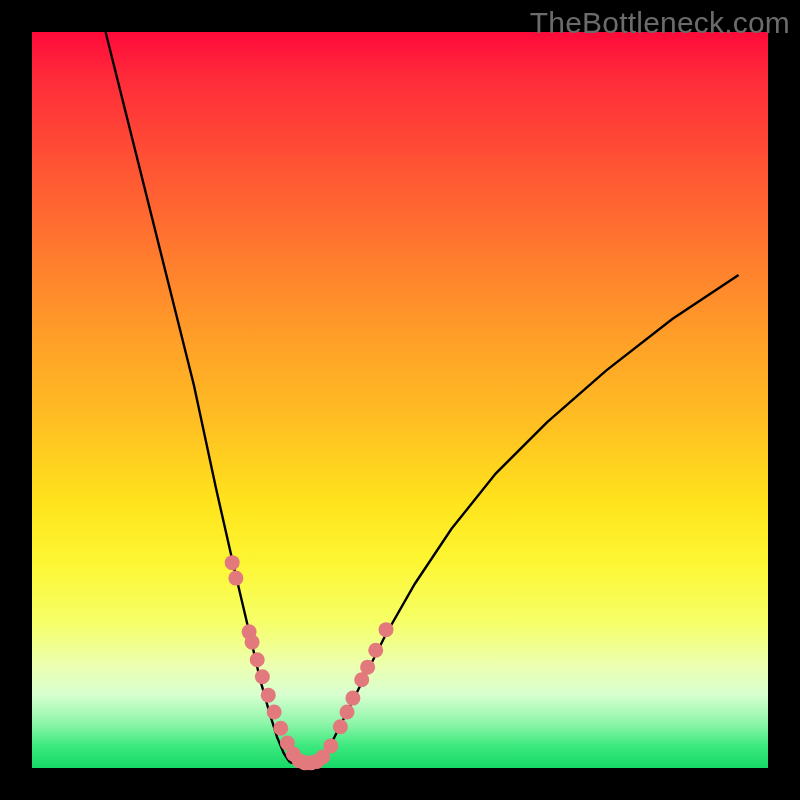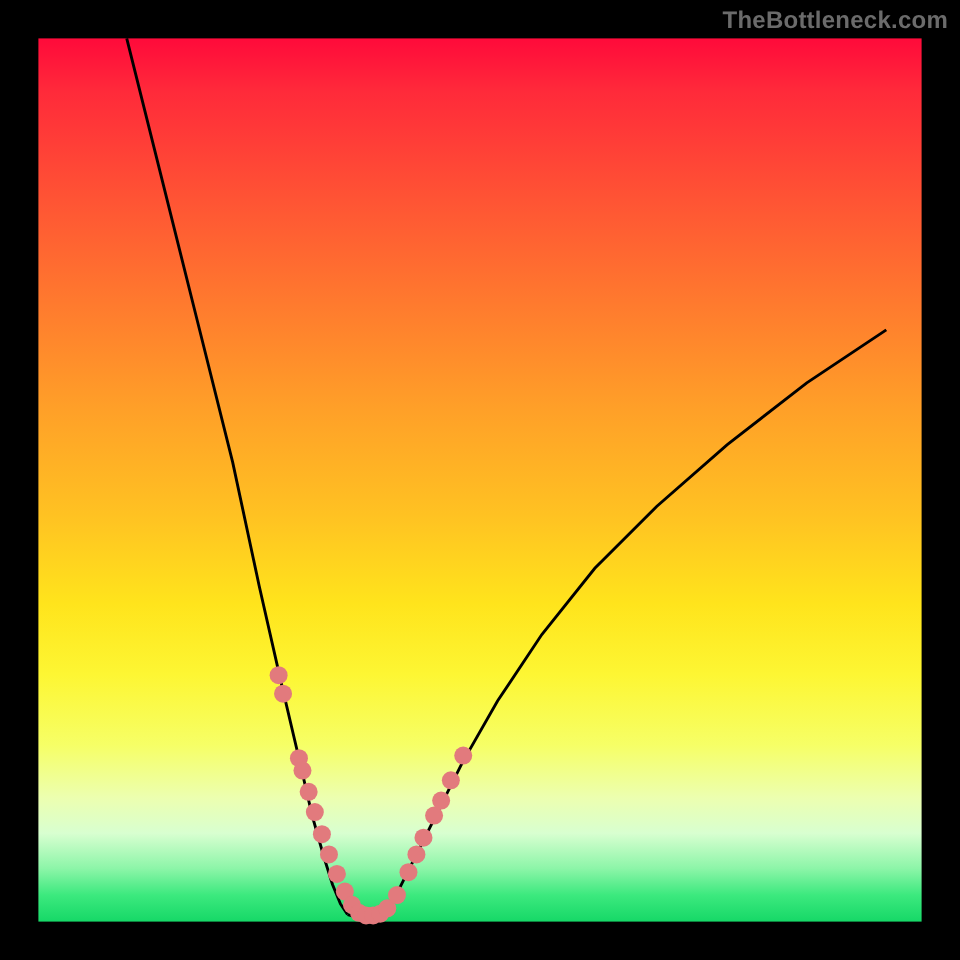--- a/index.html
+++ b/index.html
@@ -42,23 +42,23 @@
       #8cf5a8 94%,
       #3ce97e 97%,
       #16d867 100%
     );
   }
   .watermark {
     position: absolute;
     top: 6px;
     right: 10px;
     color: #6b6b6b;
-    font-size: 20px;
+    font-size: 30px;
     letter-spacing: 0.2px;
-    font-weight: 700;
+    font-weight: 400;
   }
   svg.curve {
     position: absolute;
     left: 0;
     top: 0;
     width: 736px;
     height: 736px;
     overflow: visible;
   }
 </style>

